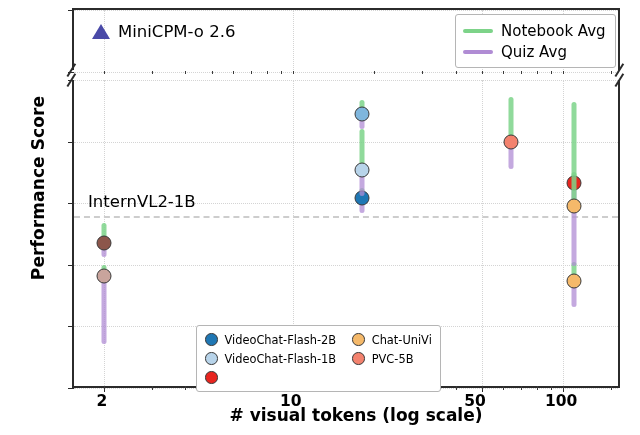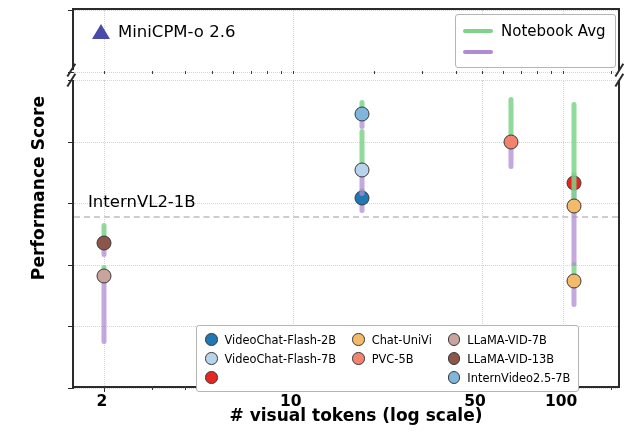--- a/index.html
+++ b/index.html
@@ -180,59 +180,46 @@
       <div class="xtlab" style="left: 561.208px;">100</div>
     </div>
 
   <div id="legTop">
       <div class="row">
         <div class="swatch" style="background: rgb(125, 211, 137);"></div>
         <span class="txt">Notebook Avg</span>
       </div>
       <div class="row">
         <div class="swatch" style="background: rgb(176, 140, 212);"></div>
+        <span class="txt">Quiz Avg</span>
       </div>
     </div>
 
   <div id="legMain">
       <div class="col">
         <div class="row">
           <div class="mk" style="background: rgb(31, 119, 180);"></div>
           <span class="txt">VideoChat-Flash-2B</span>
         </div>
         <div class="row">
           <div class="mk" style="background: rgb(184, 212, 234);"></div>
-          <span class="txt">VideoChat-Flash-7B</span>
+          <span class="txt">VideoChat-Flash-1B</span>
         </div>
         <div class="row">
           <div class="mk" style="background: rgb(232, 37, 31);"></div>
         </div>
       </div>
       <div class="col">
         <div class="row">
           <div class="mk" style="background: rgb(245, 185, 106);"></div>
           <span class="txt">Chat-UniVi</span>
         </div>
         <div class="row">
           <div class="mk" style="background: rgb(243, 130, 110);"></div>
           <span class="txt">PVC-5B</span>
-        </div>
-      </div>
-      <div class="col">
-        <div class="row">
-          <div class="mk" style="background: rgb(201, 164, 156);"></div>
-          <span class="txt">LLaMA-VID-7B</span>
-        </div>
-        <div class="row">
-          <div class="mk" style="background: rgb(140, 86, 75);"></div>
-          <span class="txt">LLaMA-VID-13B</span>
-        </div>
-        <div class="row">
-          <div class="mk" style="background: rgb(127, 182, 221);"></div>
-          <span class="txt">InternVideo2.5-7B</span>
         </div>
       </div>
     </div>
 
   <div class="anno" id="annoBox" style="left:92px;top:22px;padding-left:26px;">
     <span id="tri"></span>
     <span>MiniCPM-o 2.6</span>
   </div>
 
 <div class="anno" style="left: 88px; top: 191.52px;">InternVL2-1B</div>

